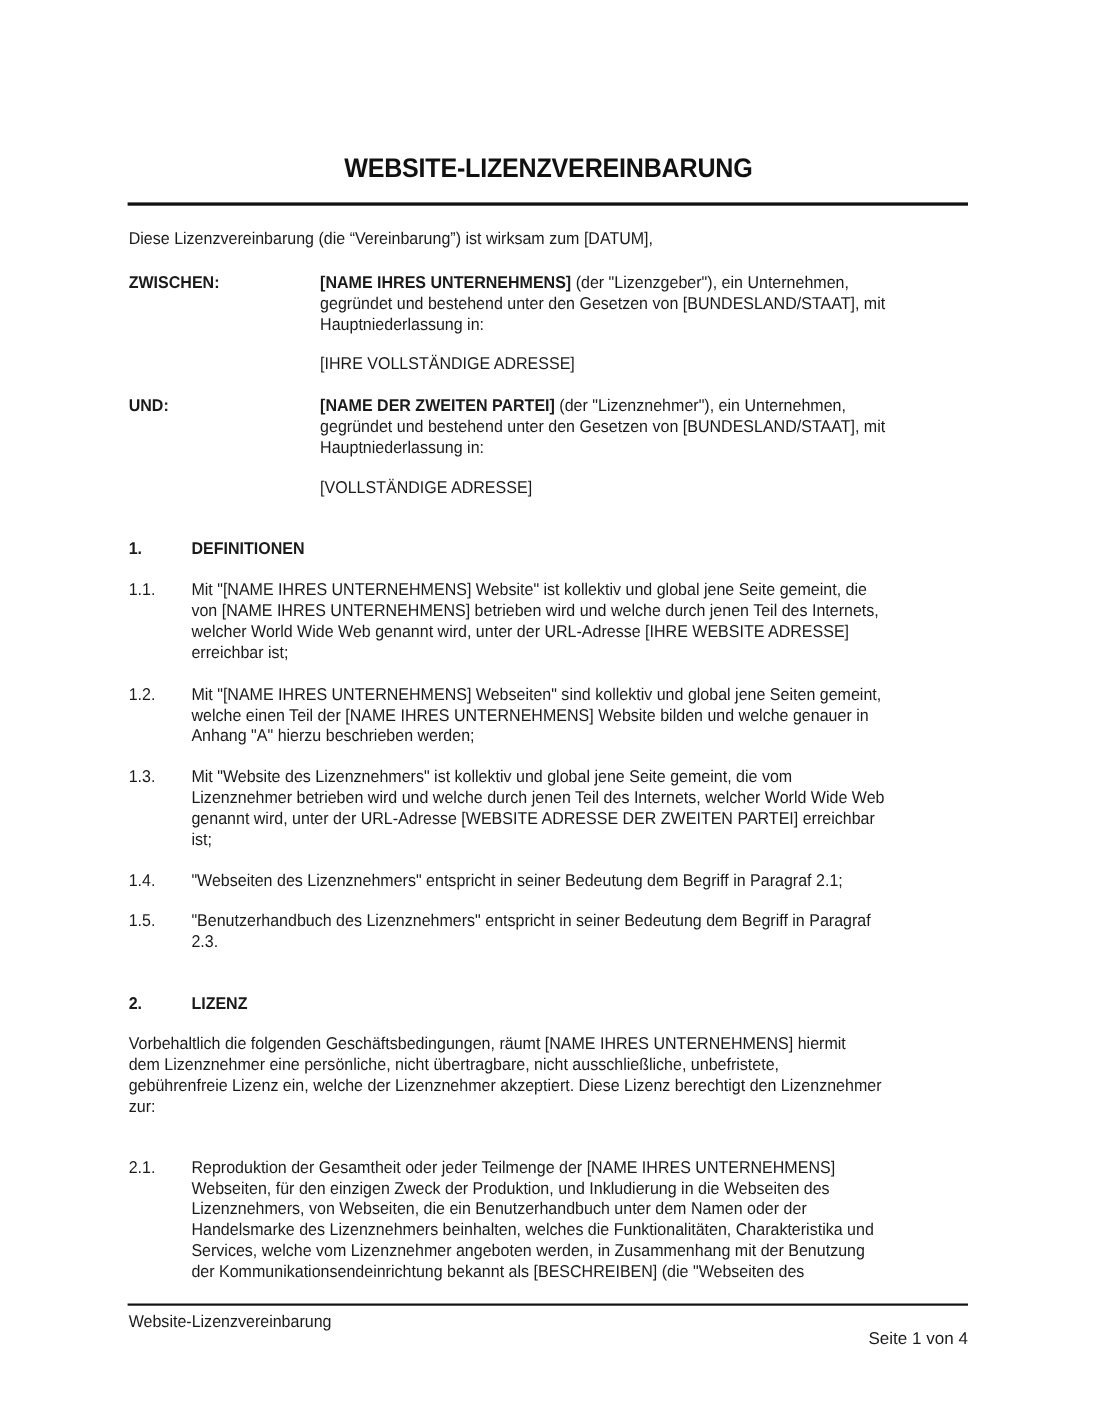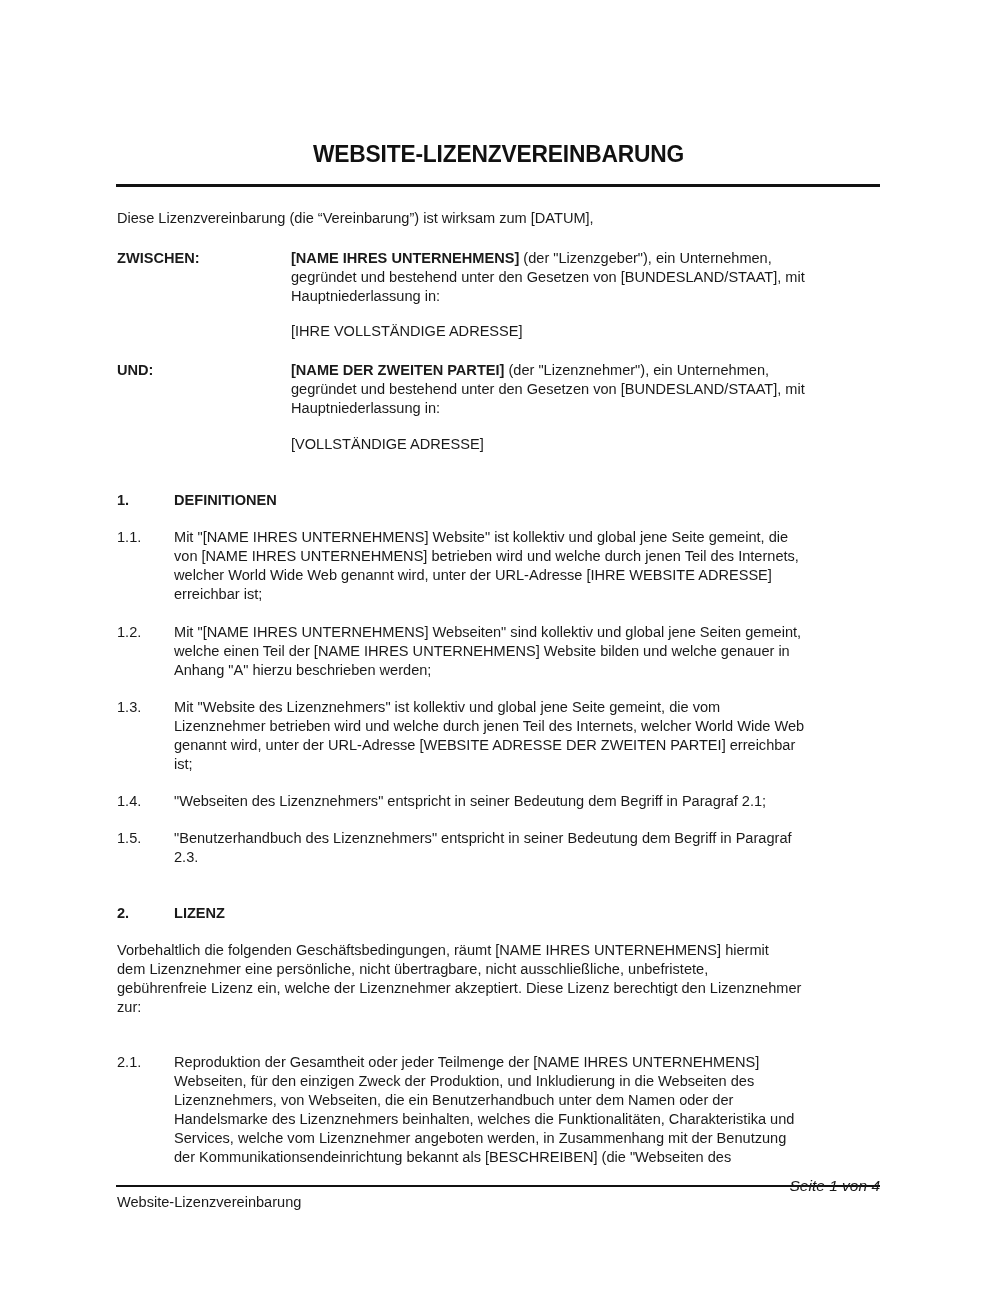--- a/index.html
+++ b/index.html
@@ -76,23 +76,22 @@
       top: 1185px;
       height: 2px;
       background: #111;
     }
     .footer-left {
       left: 117px;
       top: 1192px;
     }
     .footer-right {
       right: 120px;
-      top: 1176px;
+      top: 1208px;
       text-align: right;
-      font-style: italic;
     }
     .line { display: block; }
   </style>
 </head>
 <body>
 
 <div class="page">
 
   <div class="title">WEBSITE-LIZENZVEREINBARUNG</div>
   <div class="title-rule"></div>

